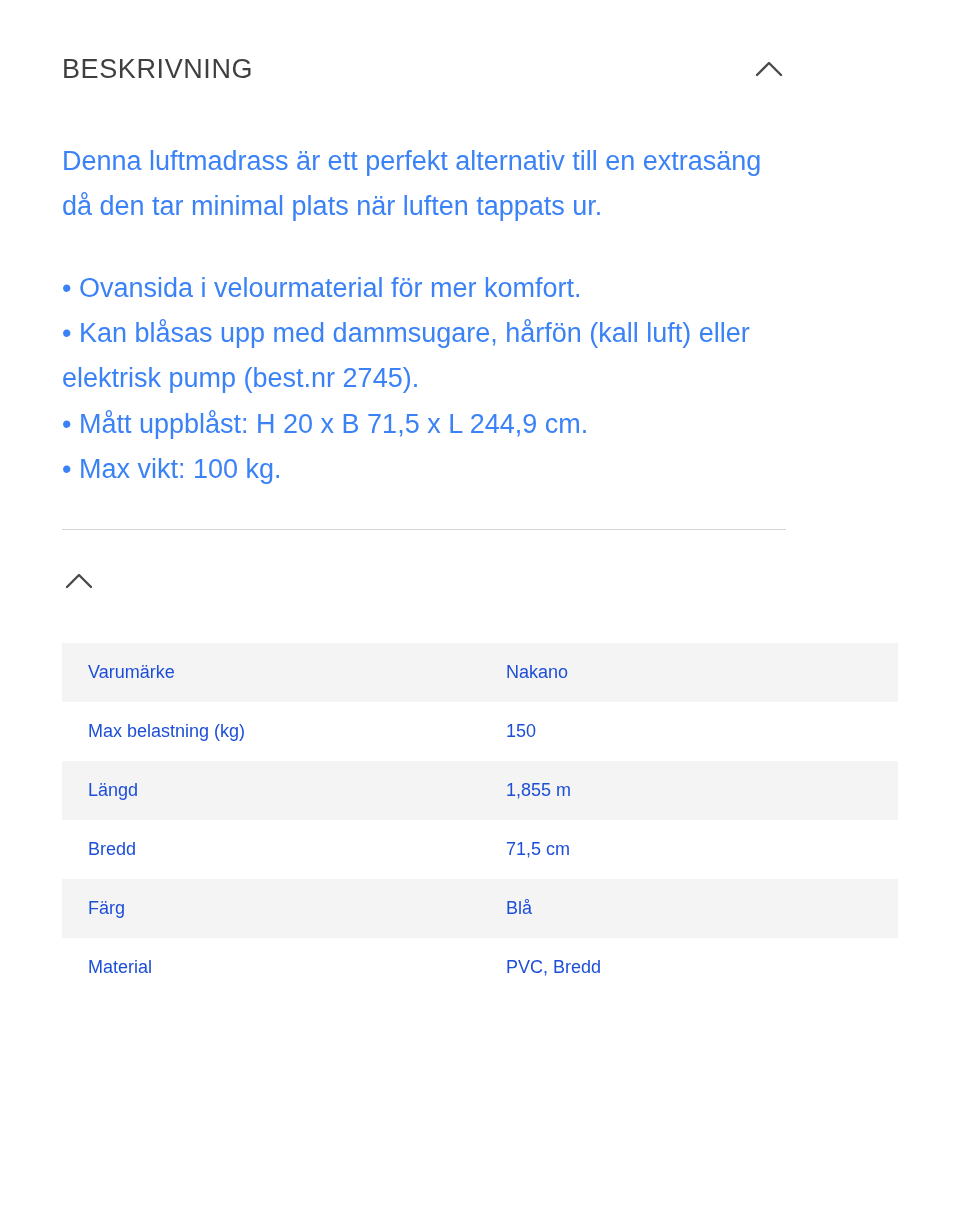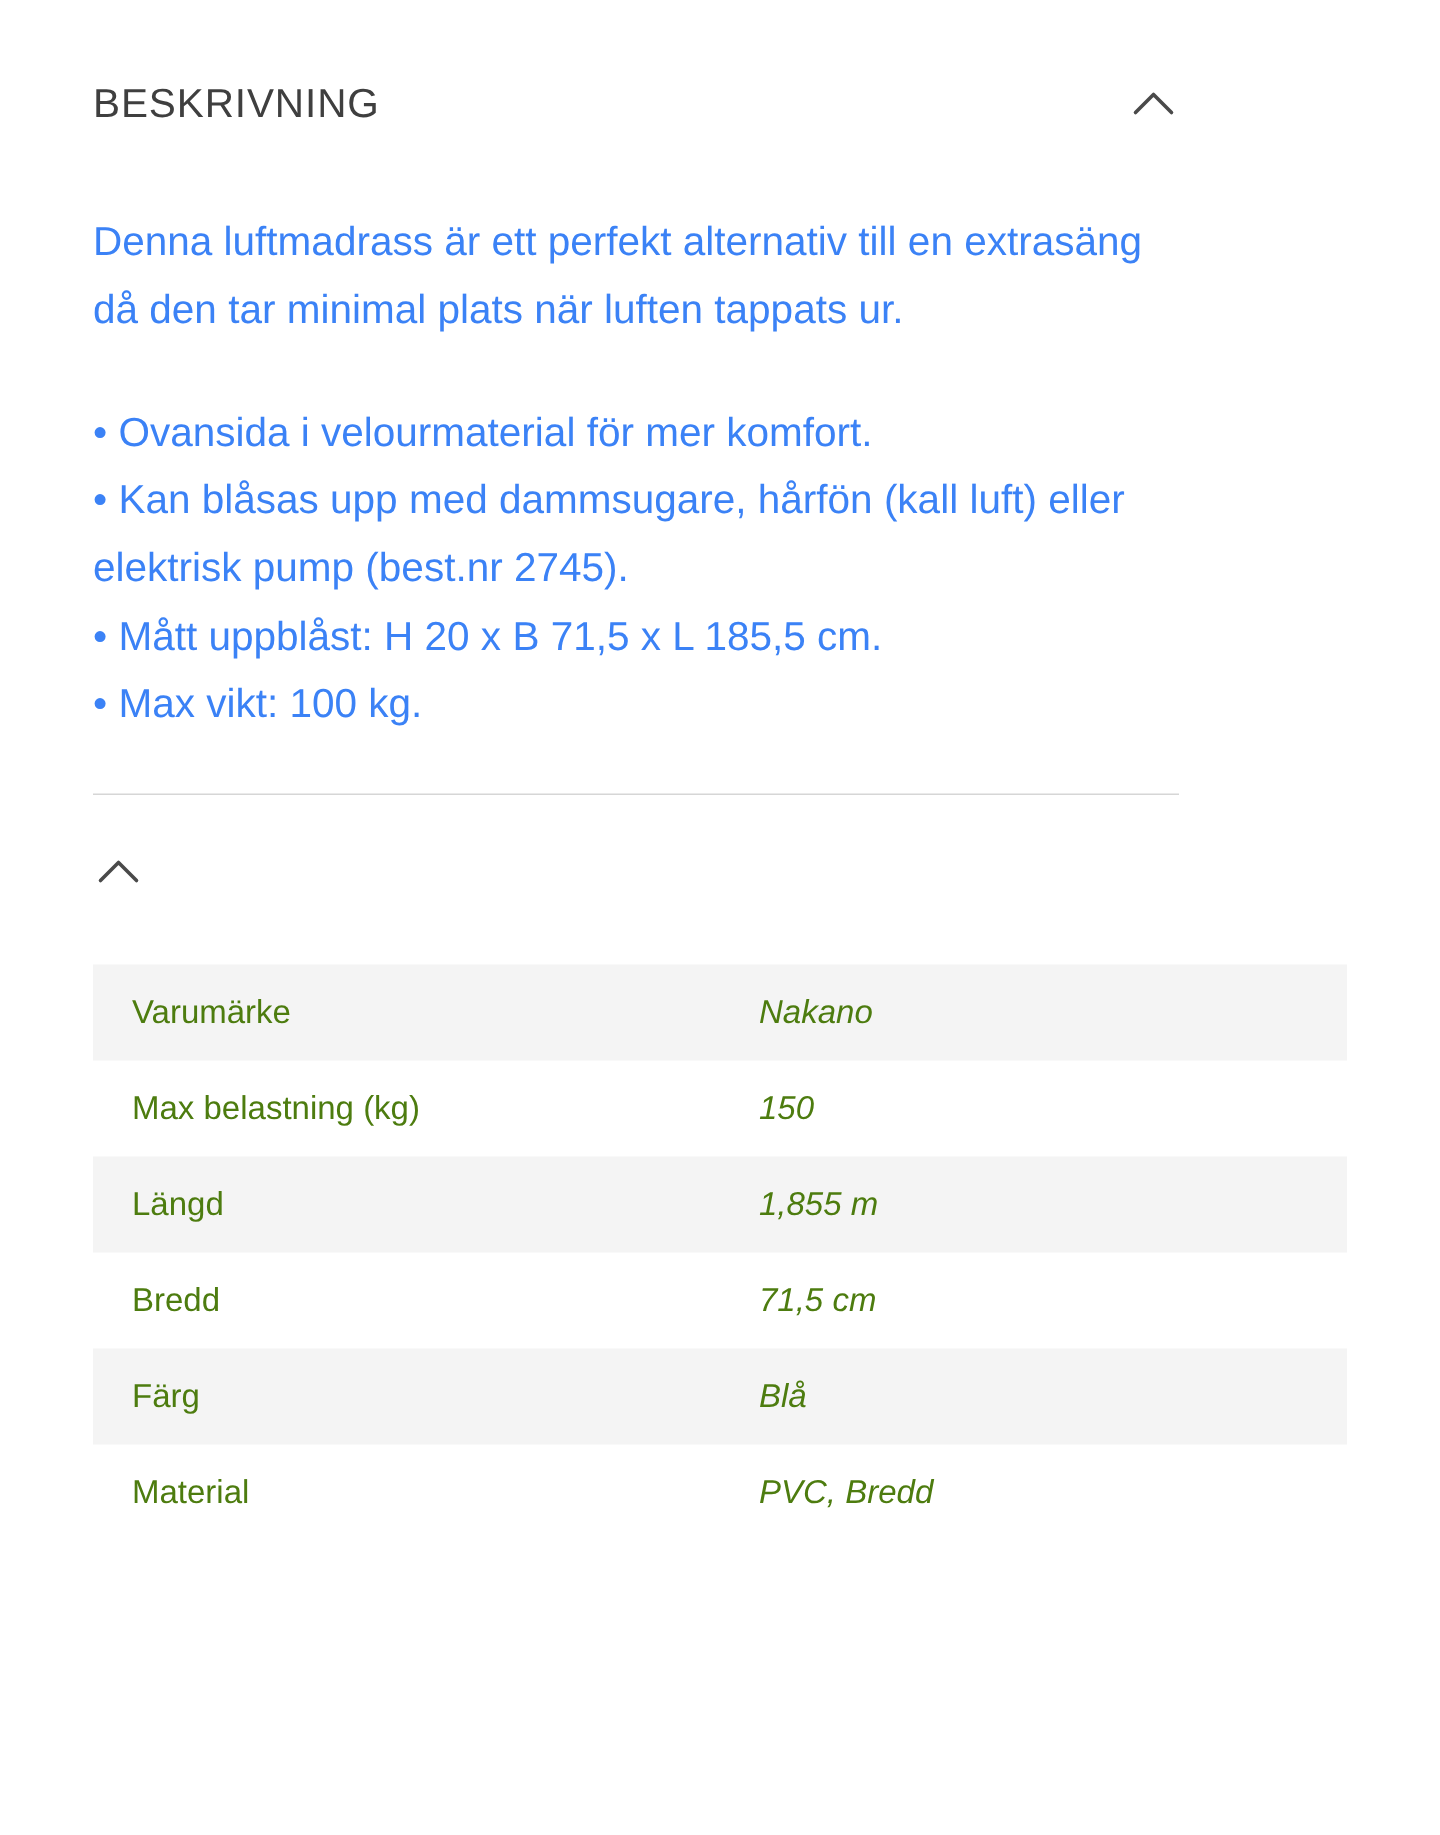--- a/index.html
+++ b/index.html
@@ -88,33 +88,32 @@
   .spec-table {
     margin-top: 44px;
     width: 836px;
     border-collapse: collapse;
     table-layout: fixed;
   }
   .spec-table tr.odd-row td {
     background: #f4f4f4;
   }
   .spec-table td {
-    font-size: 22px;
-    color: #4d7c0f;
+    font-size: 18px;
+    color: #1d4ed8;
     padding: 19px 0 19px 0;
     vertical-align: middle;
     font-weight: 400;
   }
   .spec-table td.spec-label {
     width: 394px;
     padding-left: 26px;
   }
   .spec-table td.spec-value {
     padding-left: 24px;
-    font-style: italic;
   }
 </style>
 </head>
 <body>
 
 <div class="page">
 
   <section class="section" id="description-section">
 
     <div class="section-header">
@@ -127,21 +126,21 @@
     </div>
 
     <div class="desc-body">
       <p class="desc-paragraph">Denna luftmadrass är ett perfekt alternativ till en extrasäng då den tar minimal plats när luften tappats ur.</p>
 
       <div class="desc-gap"></div>
 
       <div class="bullets">
         <p class="bullet-line">• Ovansida i velourmaterial för mer komfort.</p>
         <p class="bullet-line">• Kan blåsas upp med dammsugare, hårfön (kall luft) eller elektrisk pump (best.nr 2745).</p>
-        <p class="bullet-line">• Mått uppblåst: H 20 x B 71,5 x L 185,5 cm.</p>
+        <p class="bullet-line">• Mått uppblåst: H 20 x B 71,5 x L 244,9 cm.</p>
         <p class="bullet-line">• Max vikt: 100 kg.</p>
       </div>
     </div>
   </section>
 
   <div class="divider"></div>
 
   <section class="section" id="specifications-section">
 
     <div class="section-header">

